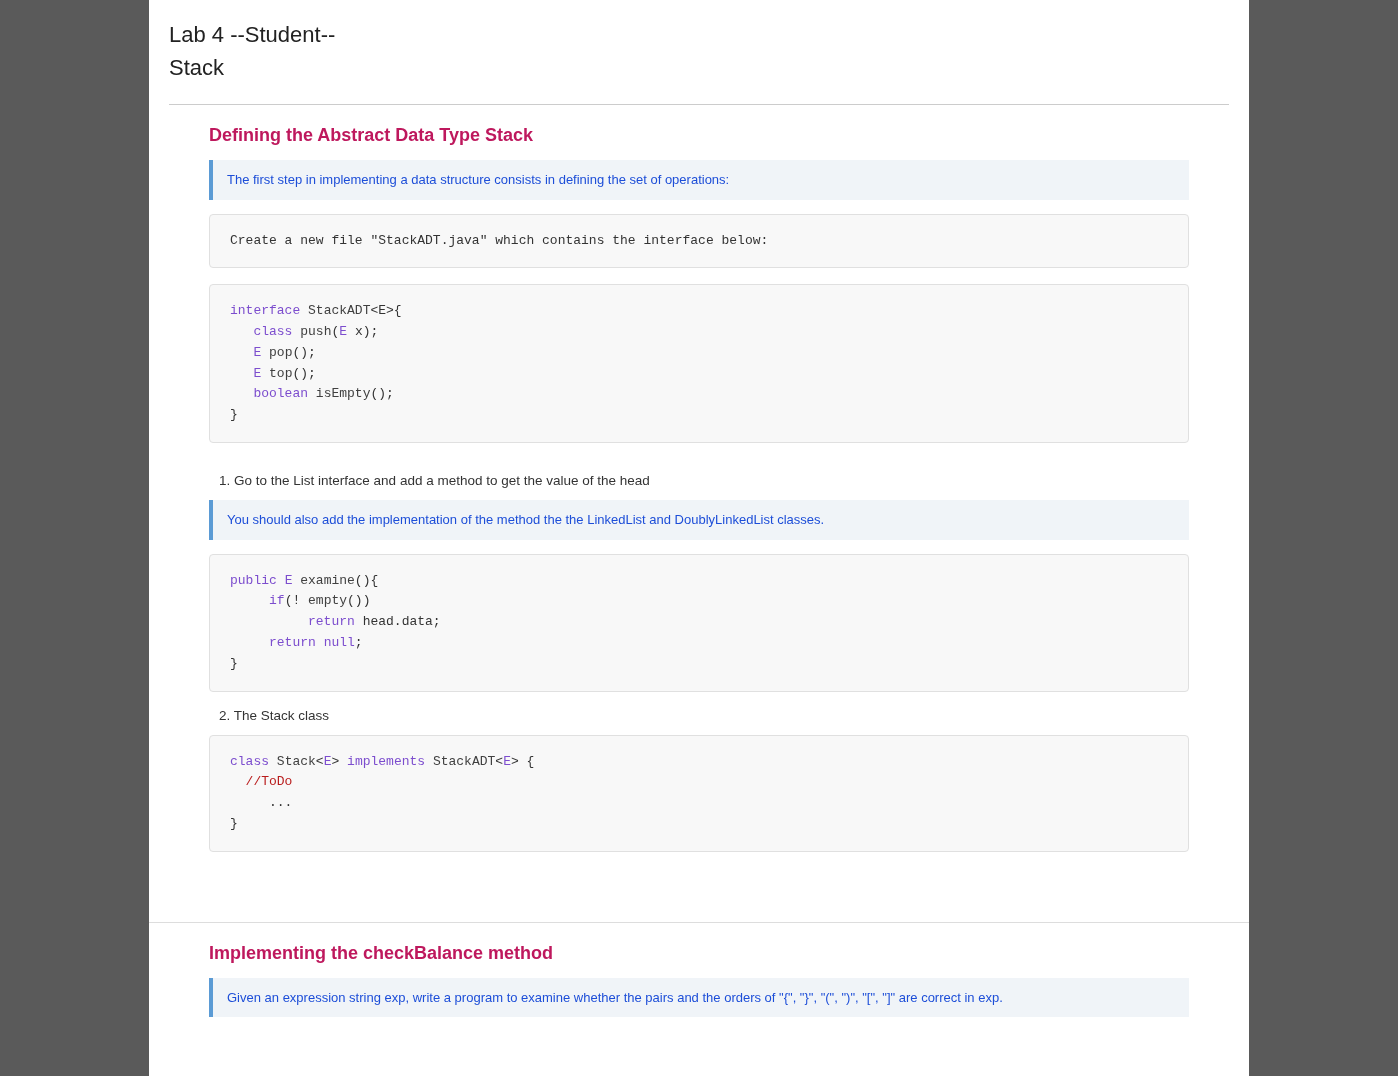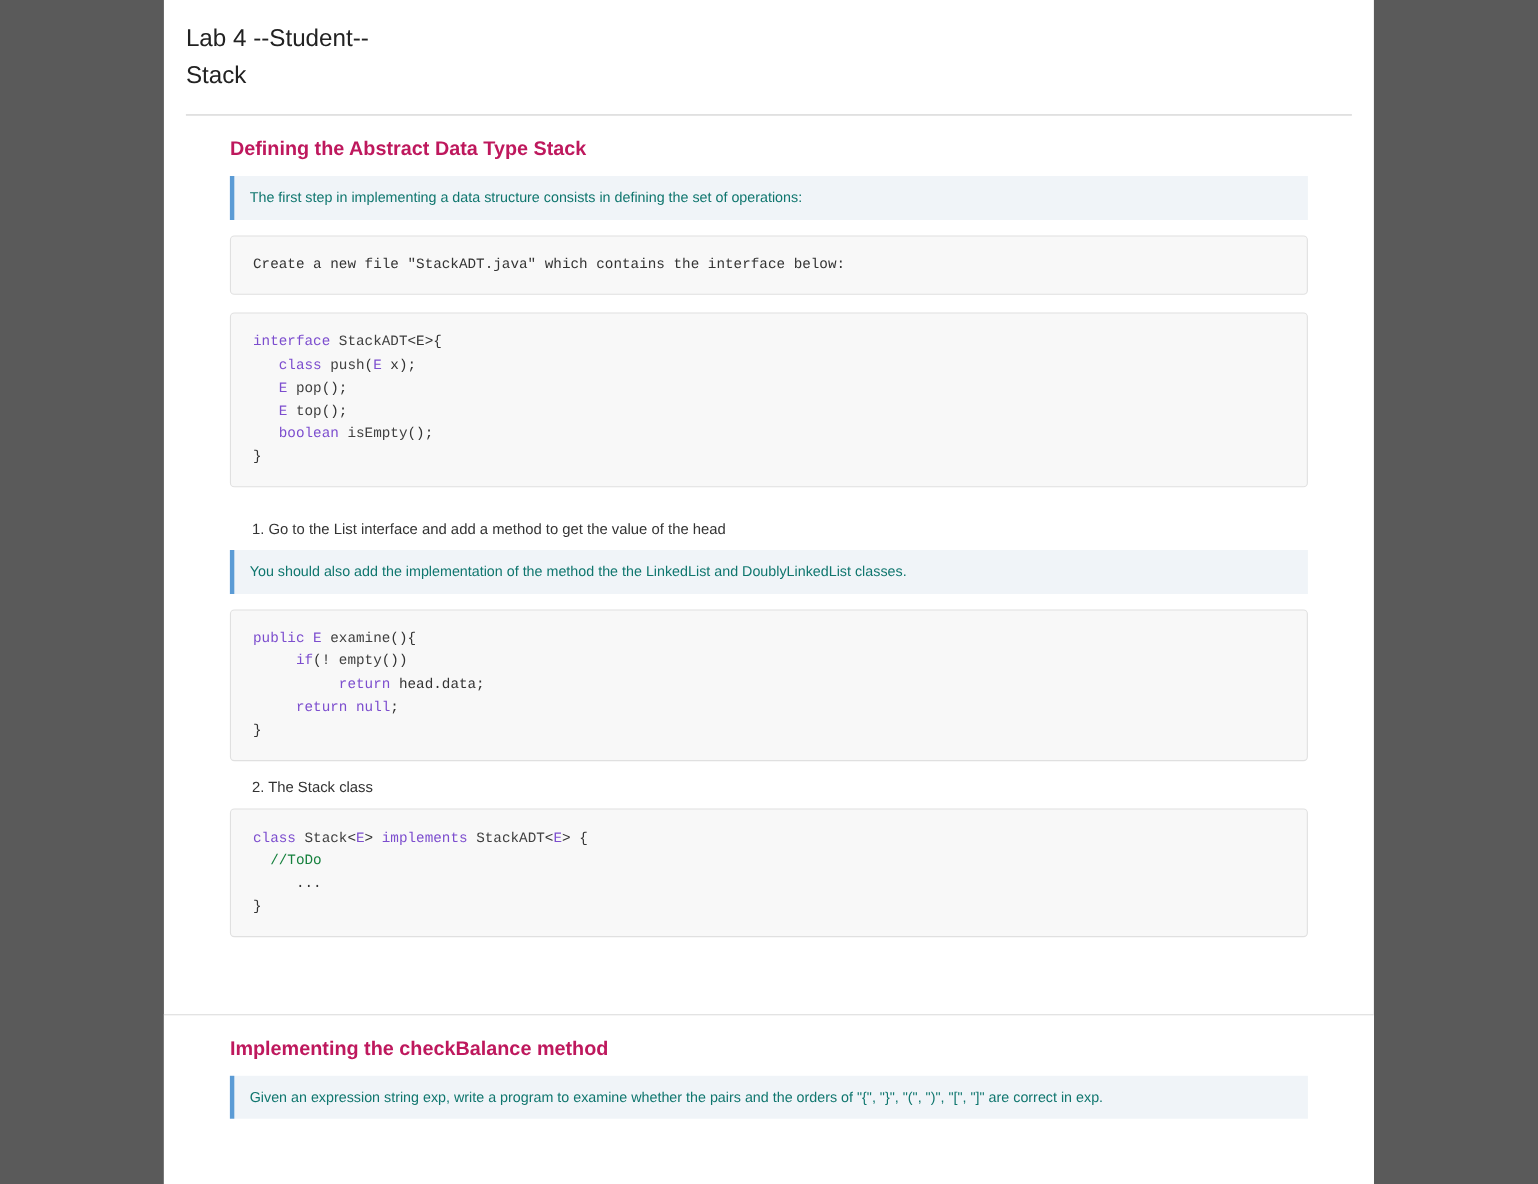--- a/index.html
+++ b/index.html
@@ -41,43 +41,43 @@
       font-weight: 600;
       color: #be185d;
       margin-bottom: 14px;
     }
     .info-box {
       background: #f0f4f8;
       border-left: 4px solid #5b9bd5;
       padding: 10px 14px;
       margin-bottom: 14px;
       font-size: 13px;
-      color: #0f766e;
+      color: #1d4ed8;
       line-height: 1.5;
     }
     .code-block {
       background: #f8f8f8;
       border: 1px solid #e0e0e0;
       border-radius: 4px;
       padding: 16px 20px;
       font-family: 'Courier New', Courier, monospace;
       font-size: 13px;
       line-height: 1.6;
       margin-bottom: 16px;
       white-space: pre;
     }
     .list-item {
       margin-bottom: 12px;
-      margin-left: 20px;
+      margin-left: 10px;
       font-size: 13.5px;
     }
     
     .kw { color: #7c4dce; } 
     .fn { color: #404040; } 
-    .cm { color: #15803d; text-align: center; } 
+    .cm { color: #b91c1c; text-align: center; } 
     .plain { color: #333; }
     .page-wrapper {
       background: #5a5a5a;
       min-height: 1076px;
       padding: 0;
     }
   </style>
 </head>
 <body>
 

